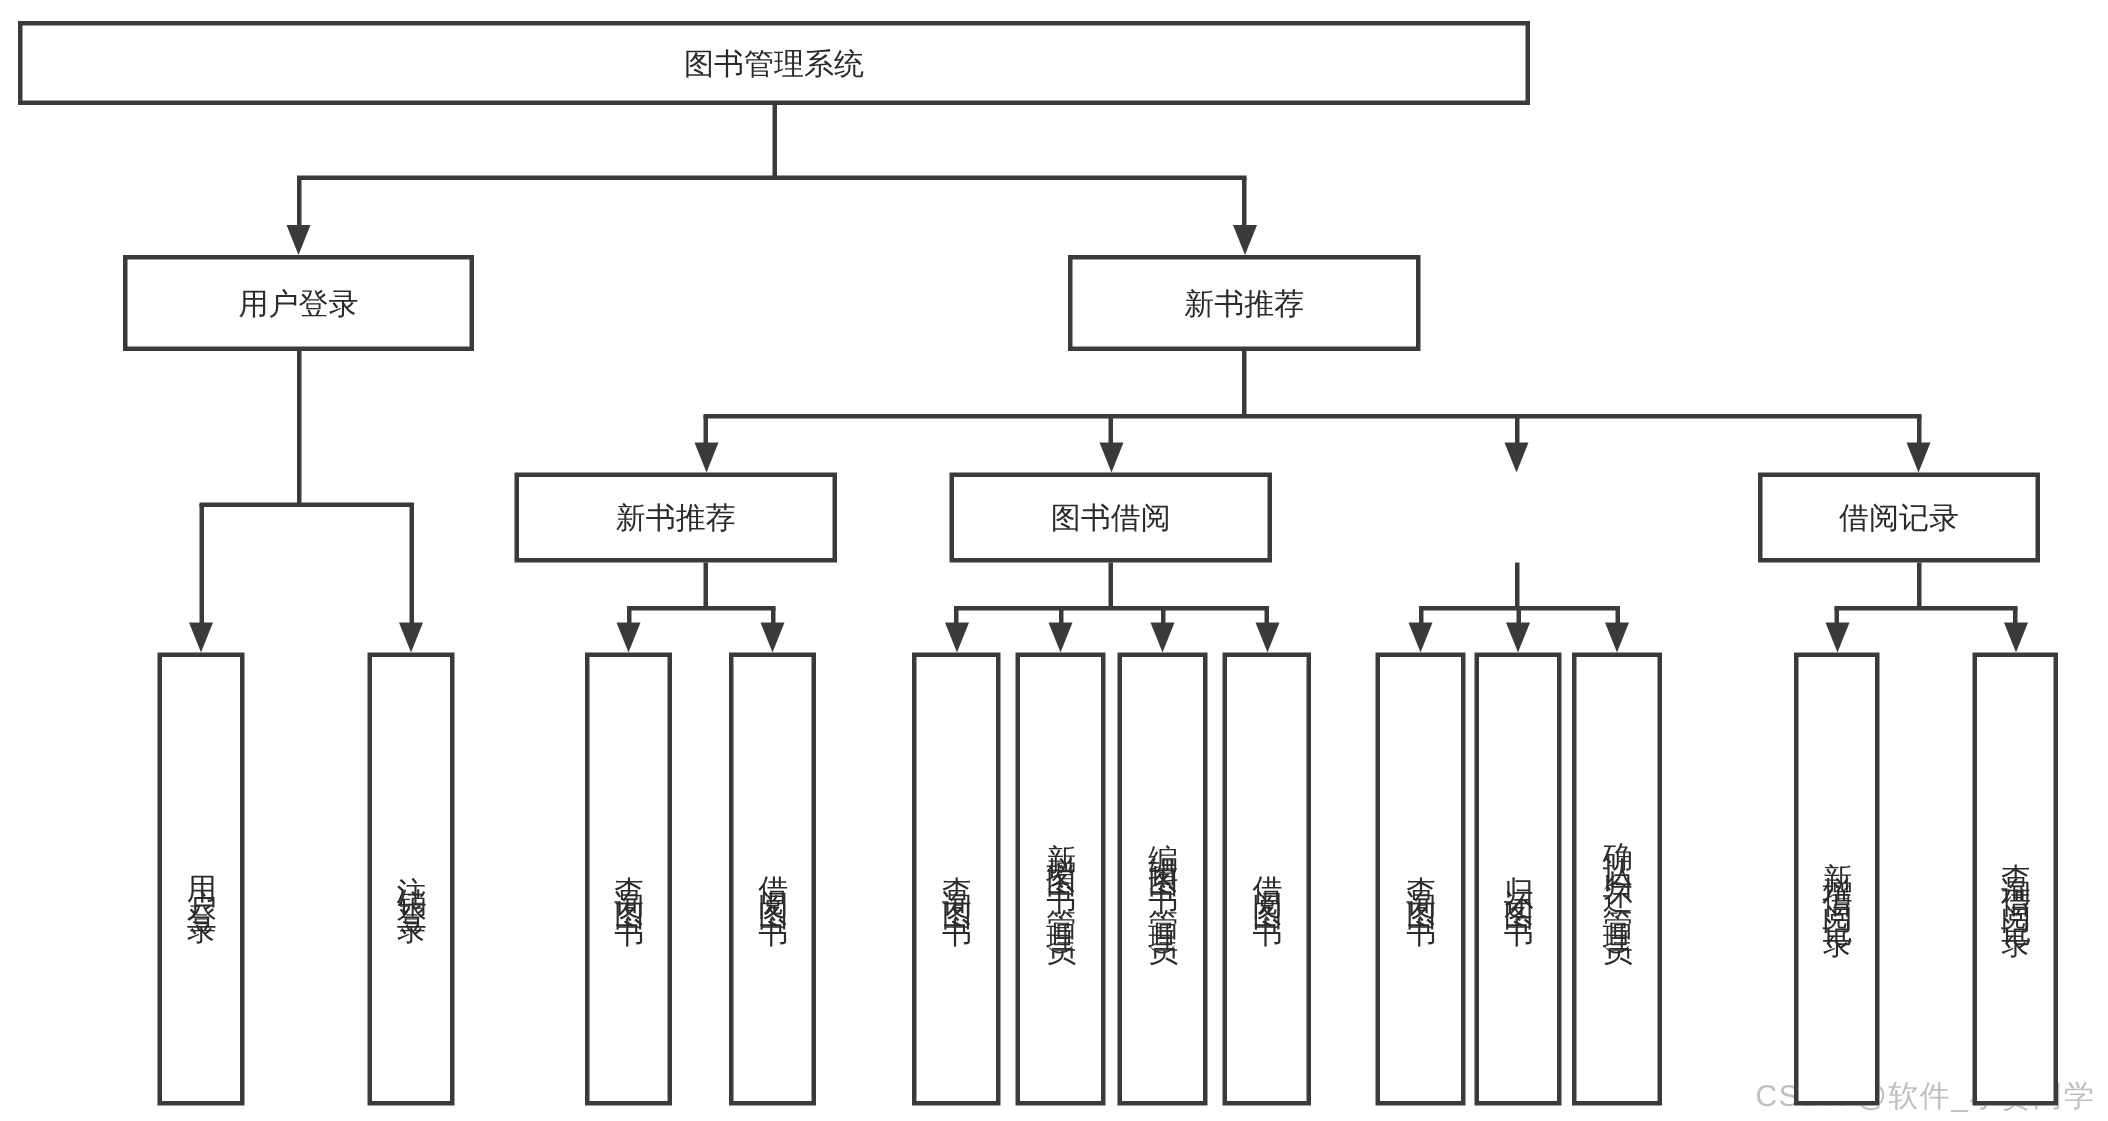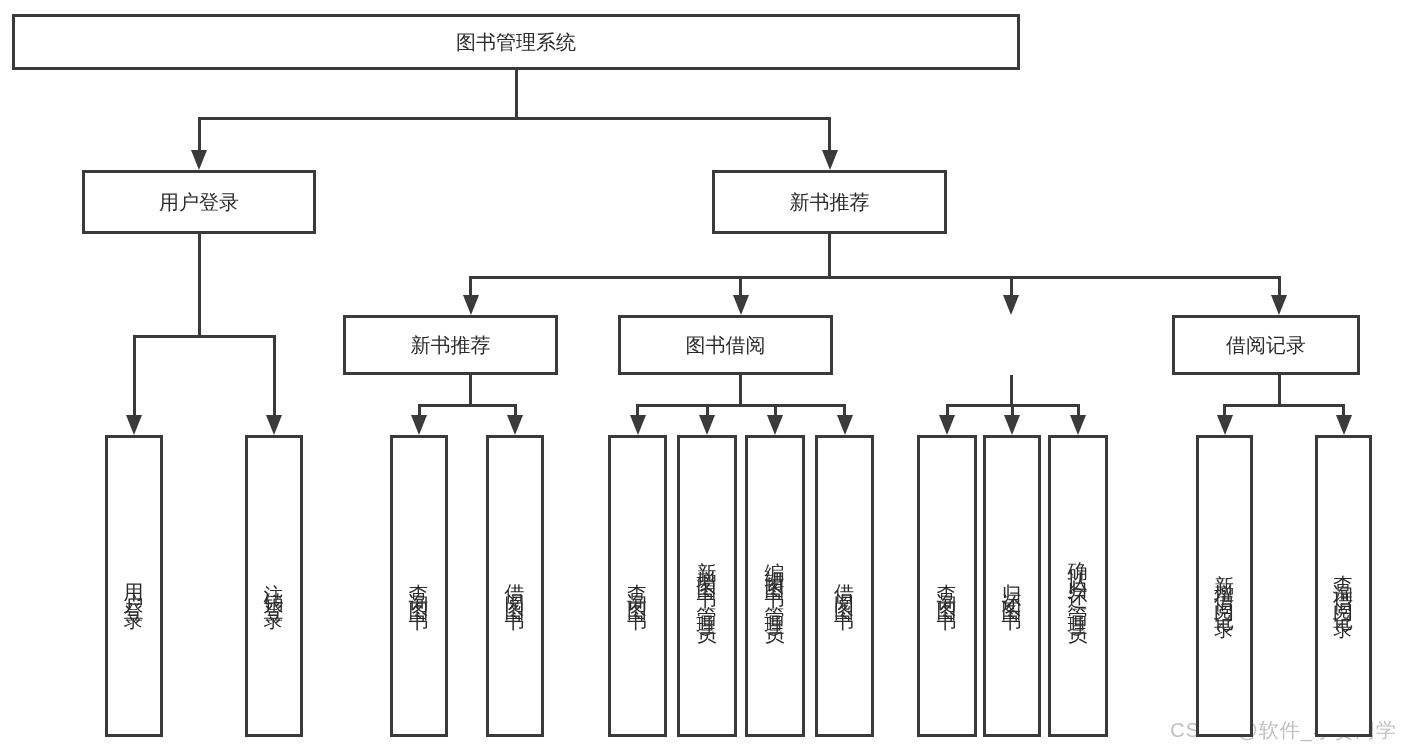--- a/index.html
+++ b/index.html
@@ -53,21 +53,21 @@
     </div>
     <div class="node" style="left: 82px; top: 170px; width: 234px; height: 64px;">
       <span class="label">用户登录</span>
     </div>
     <div class="node" style="left: 712px; top: 170px; width: 235px; height: 64px;">
       <span class="label">新书推荐</span>
     </div>
     <div class="node" style="left: 343px; top: 315px; width: 215px; height: 60px;">
       <span class="label">新书推荐</span>
     </div>
-    <div class="node" style="left: 618px; top: 315px; width: 215px; height: 60px;">
+    <div class="node" style="left: 633px; top: 315px; width: 215px; height: 60px;">
       <span class="label">图书借阅</span>
     </div>
     <div class="node" style="left: 1172px; top: 315px; width: 188px; height: 60px;">
       <span class="label">借阅记录</span>
     </div>
     <div class="node vertical" style="left: 105px; top: 435px; width: 58px; height: 302px;">
       <span class="label">用户登录</span>
     </div>
     <div class="node vertical" style="left: 245px; top: 435px; width: 58px; height: 302px;">
       <span class="label">注销登录</span>

